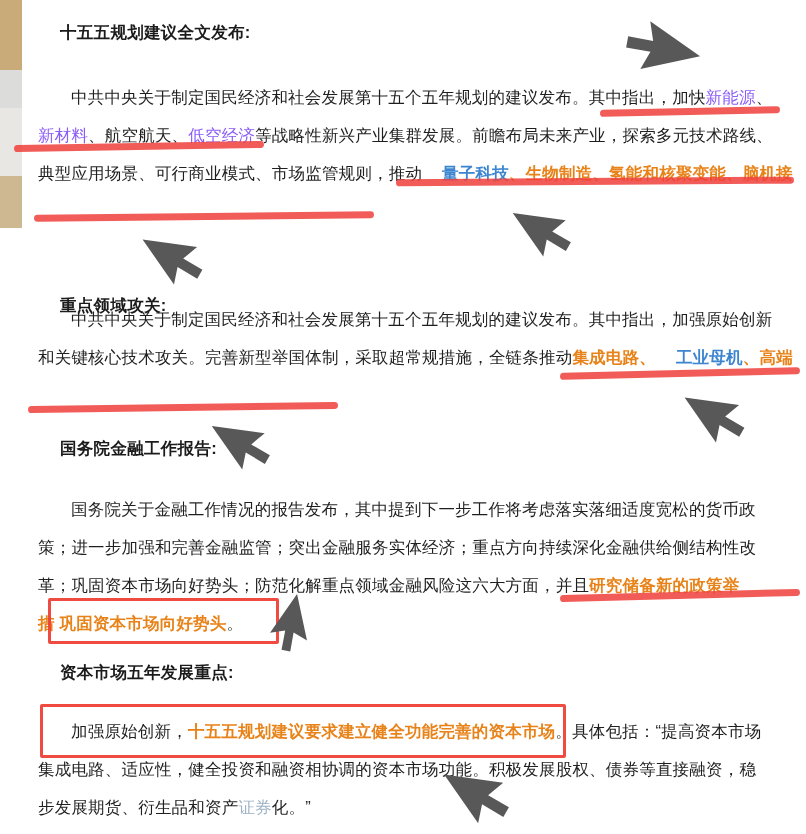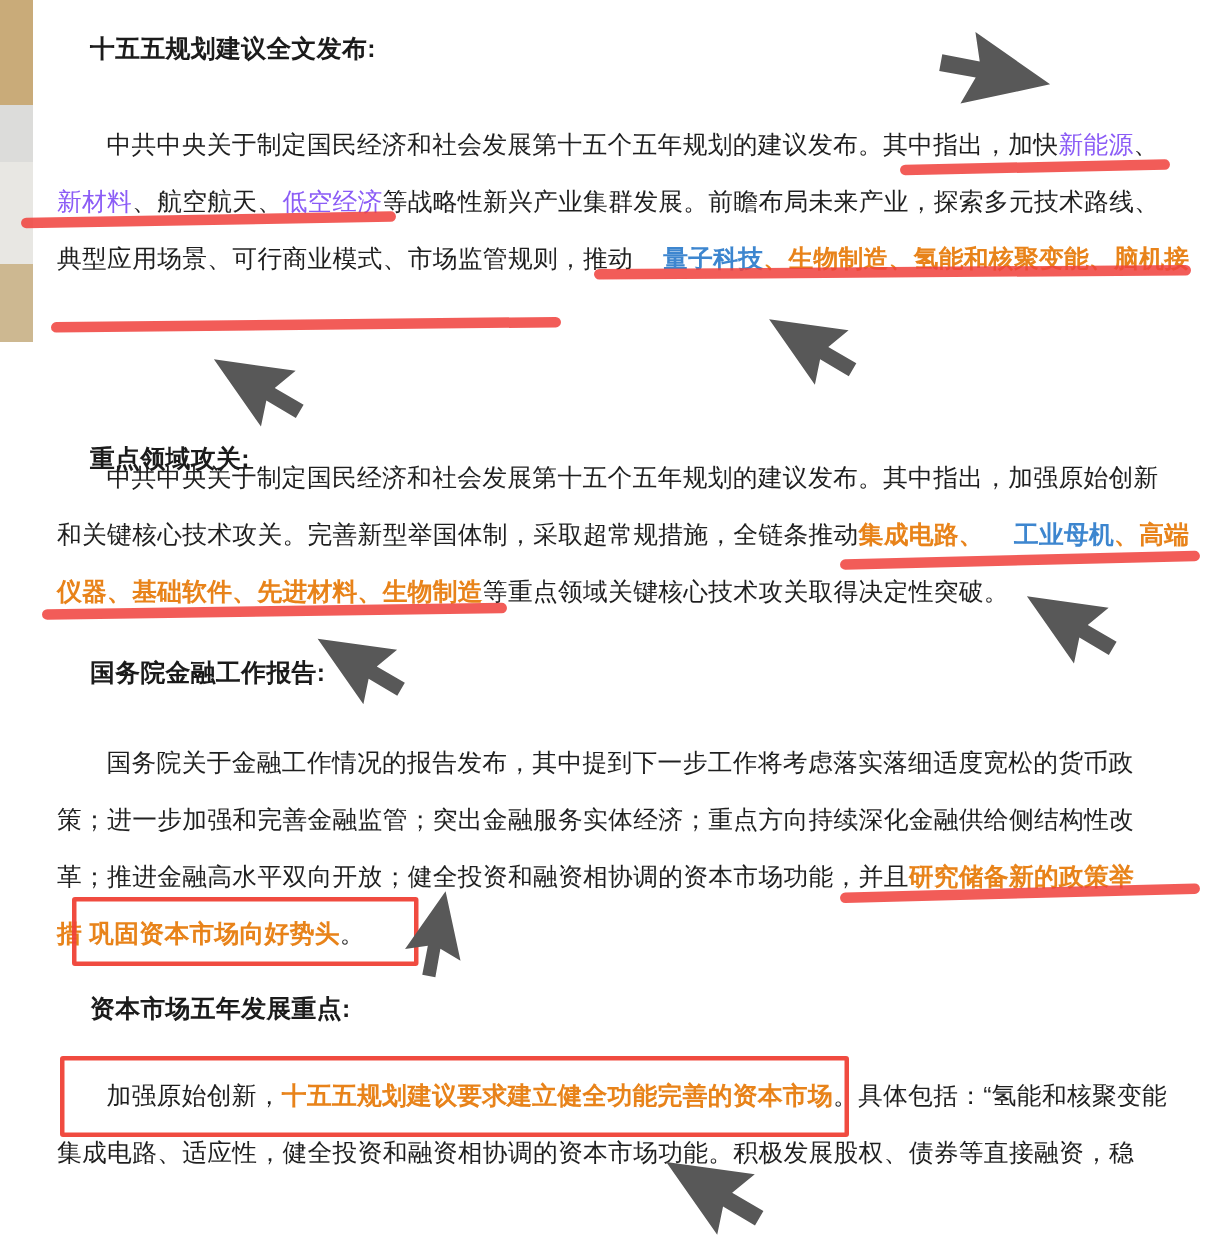--- a/index.html
+++ b/index.html
@@ -100,33 +100,33 @@
     <div class="section-title" style="left: 48px; top: 22px;">十五五规划建议全文发布:</div>
     <div class="para" style="left: 26px; top: 78px;">
       <span class="ln ind"><span>中共中央关于制定国民经济和社会发展第十五个五年规划的建议发布。其中指出，加快</span><span class="bl">新能源</span><span>、</span></span>
       <span class="ln"><span class="bl">新材料</span><span>、航空航天、</span><span class="bl">低空经济</span><span>等战略性新兴产业集群发展。前瞻布局未来产业，探索多元技术路线、</span></span>
       <span class="ln"><span>典型应用场景、可行商业模式、市场监管规则，推动</span><span class="blb">量子科技</span><span class="or">、</span><span class="or">生物制造、氢能和核聚变能、脑机接</span></span>
     </div>
     <div class="section-title" style="left: 48px; top: 248px; margin-top: 47px;">重点领域攻关:</div>
     <div class="para" style="left: 26px; top: 300px;">
       <span class="ln ind"><span>中共中央关于制定国民经济和社会发展第十五个五年规划的建议发布。其中指出，加强原始创新</span></span>
       <span class="ln"><span>和关键核心技术攻关。完善新型举国体制，采取超常规措施，全链条推动</span><span class="or">集成电路</span><span class="or">、</span><span class="blb">工业母机</span><span class="or">、</span><span class="or">高端</span></span>
-      <span class="ln"><span class="or">仪器、基础软件、先进材料、生物制造</span><span>等重点领域关键核心技术攻关取得决定性突破。</span></span>
     </div>
     <div class="section-title" style="left: 48px; top: 438px;">国务院金融工作报告:</div>
     <div class="para" style="left: 26px; top: 490px;">
       <span class="ln ind"><span>国务院关于金融工作情况的报告发布，其中提到下一步工作将考虑落实落细适度宽松的货币政</span></span>
       <span class="ln"><span>策；进一步加强和完善金融监管；突出金融服务实体经济；重点方向持续深化金融供给侧结构性改</span></span>
-      <span class="ln"><span>革；推进金融高水平双向开放；健全投资和融资相协调的资本市场功能，并且</span><span class="or">研究储备新的政策举</span></span>
+      <span class="ln"><span>革；巩固资本市场向好势头；防范化解重点领域金融风险这六大方面，并且</span><span class="or">研究储备新的政策举</span></span>
       <span class="ln"><span class="or">措</span><span>  </span><span class="or">巩固资本市场向好势头</span><span>。</span></span>
     </div>
     <div class="section-title" style="left: 48px; top: 662px; text-align: center;">资本市场五年发展重点:</div>
     <div class="para" style="left: 26px; top: 712px;">
-      <span class="ln ind"><span>加强原始创新，</span><span class="or">十五五规划建议要求建立健全功能完善的资本市场</span><span>。具体包括：</span><span>“氢能和核聚变能</span></span>
+      <span class="ln ind"><span>加强原始创新，</span><span class="or">十五五规划建议要求建立健全功能完善的资本市场</span><span>。具体包括：</span><span>“提高资本市场</span></span>
       <span class="ln"><span>集成电路、适应性，健全投资和融资相协调的资本市场功能。积极发展股权、债券等直接融资，稳</span></span>
+      <span class="ln"><span>步发展期货、衍生品和资产</span><span class="gy">证券</span><span>化。”</span></span>
     </div>
   </div>
 
 <div id="annotations">
     <div class="pen" style="left: 600px; top: 108px; width: 180px; height: 7px; background: rgb(240, 65, 60); transform: rotate(-1.2deg);"></div>
     <div class="pen" style="left: 14px; top: 143px; width: 250px; height: 7px; background: rgb(240, 65, 60); transform: rotate(-1deg);"></div>
     <div class="pen" style="left: 396px; top: 178px; width: 398px; height: 7px; background: rgb(240, 65, 60); transform: rotate(-0.4deg);"></div>
     <div class="pen" style="left: 34px; top: 213px; width: 340px; height: 7px; background: rgb(240, 65, 60); transform: rotate(-0.6deg);"></div>
     <div class="pen" style="left: 560px; top: 370px; width: 240px; height: 7px; background: rgb(240, 65, 60); transform: rotate(-1.4deg);"></div>
     <div class="pen" style="left: 28px; top: 404px; width: 310px; height: 7px; background: rgb(240, 65, 60); transform: rotate(-0.8deg);"></div>

